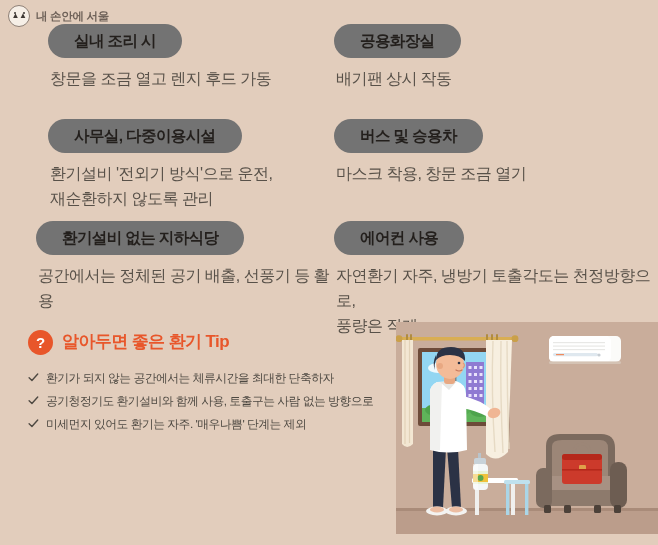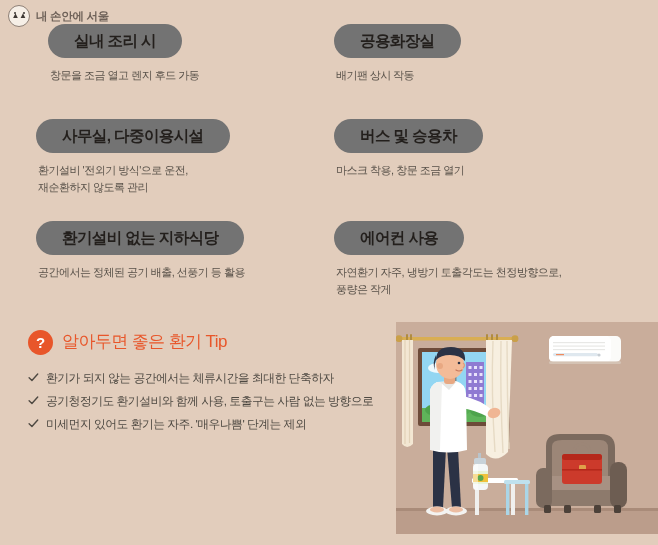--- a/index.html
+++ b/index.html
@@ -94,21 +94,21 @@
     font-size: 15.5px;
     font-weight: 700;
     color: #231f1c;
     letter-spacing: -0.6px;
     line-height: 1.1;
     white-space: nowrap;
     box-sizing: border-box;
   }
   .card-desc {
     margin-top: 9px;
-    font-size: 11px;
+    font-size: 16px;
     line-height: 1.55;
     color: #585149;
     letter-spacing: -0.5px;
     white-space: pre-line;
   }
 
   
   .tip {
     position: absolute;
     left: 28px;
@@ -129,21 +129,21 @@
     font-size: 15px;
     font-weight: 700;
     display: flex;
     align-items: center;
     justify-content: center;
     flex: 0 0 auto;
     line-height: 1;
   }
   .tip-title {
     font-size: 17px;
-    font-weight: 400;
+    font-weight: 700;
     color: #e8562a;
     letter-spacing: -0.6px;
     line-height: 1.1;
   }
   .tip-list {
     margin-top: 16px;
     display: flex;
     flex-direction: column;
     gap: 9px;
   }
@@ -190,21 +190,21 @@
 
   <div class="grid">
 
     <div class="col col-left">
 
       <div class="card" style="top:0px; left:12px;">
         <div class="pill">실내 조리 시</div>
         <div class="card-desc" style="margin-left:2px;">창문을 조금 열고 렌지 후드 가동</div>
       </div>
 
-      <div class="card" style="top:95px; left:0px;">
+      <div class="card" style="top:95px; left:12px;">
         <div class="pill">사무실, 다중이용시설</div>
         <div class="card-desc" style="margin-left:2px;">환기설비 '전외기 방식'으로 운전,
 재순환하지 않도록 관리</div>
       </div>
 
       <div class="card" style="top:197px; left:0px;">
         <div class="pill">환기설비 없는 지하식당</div>
         <div class="card-desc" style="margin-left:2px;">공간에서는 정체된 공기 배출, 선풍기 등 활용</div>
       </div>
 

